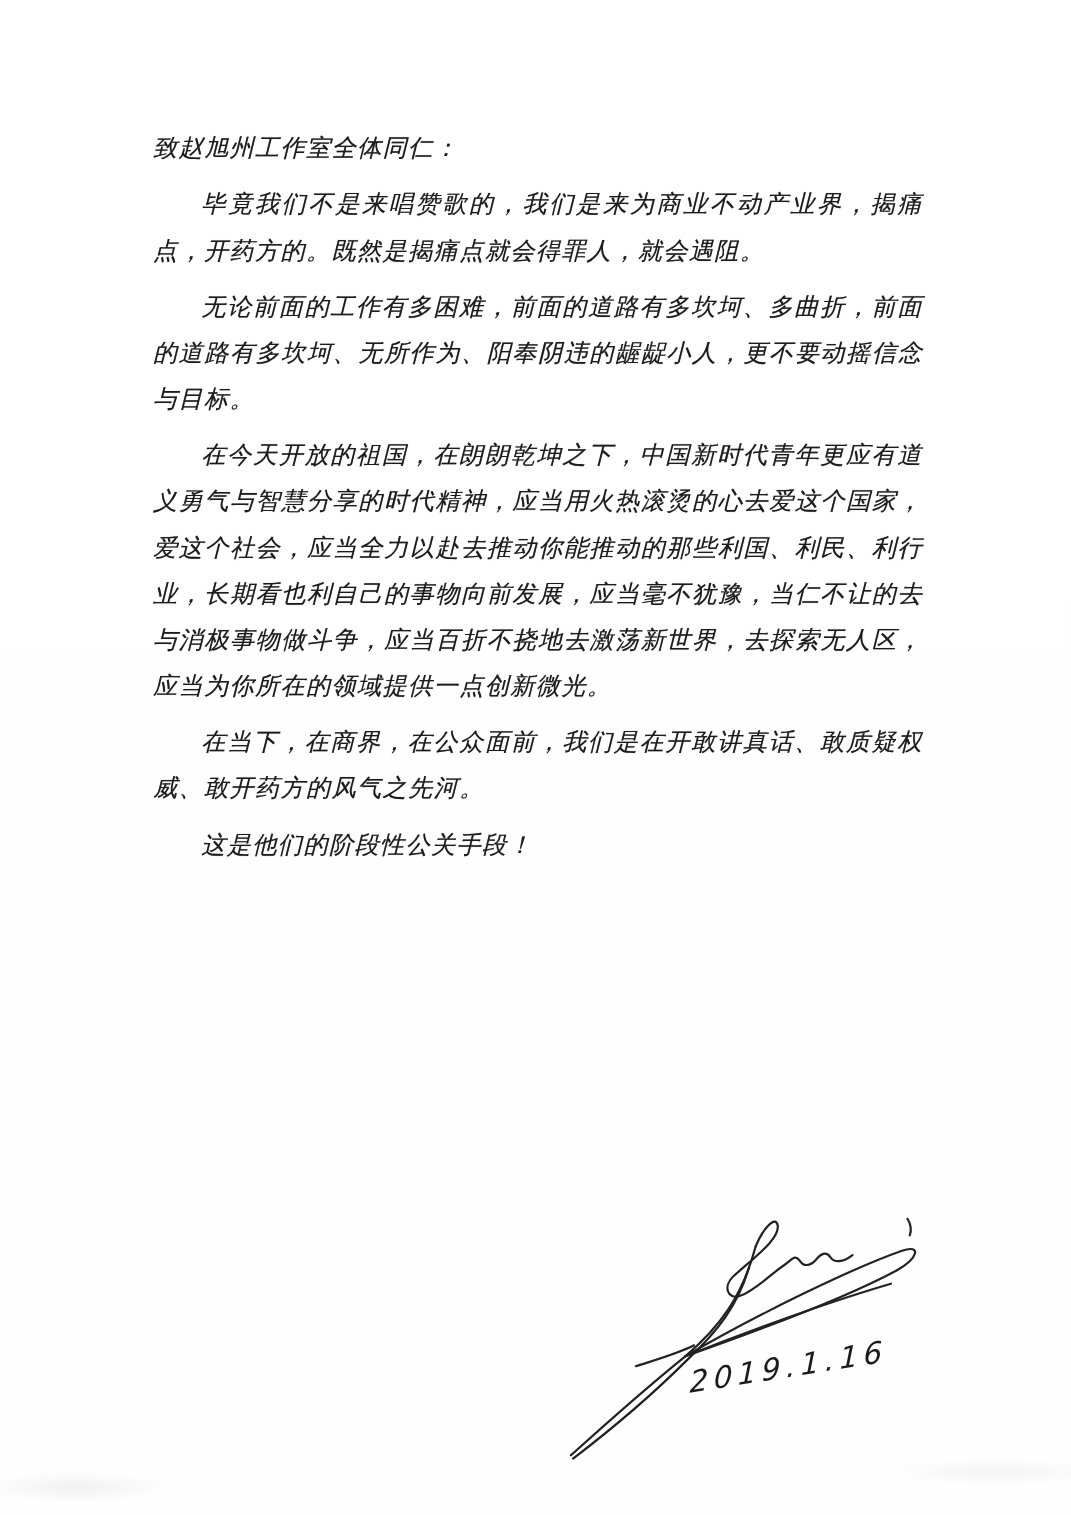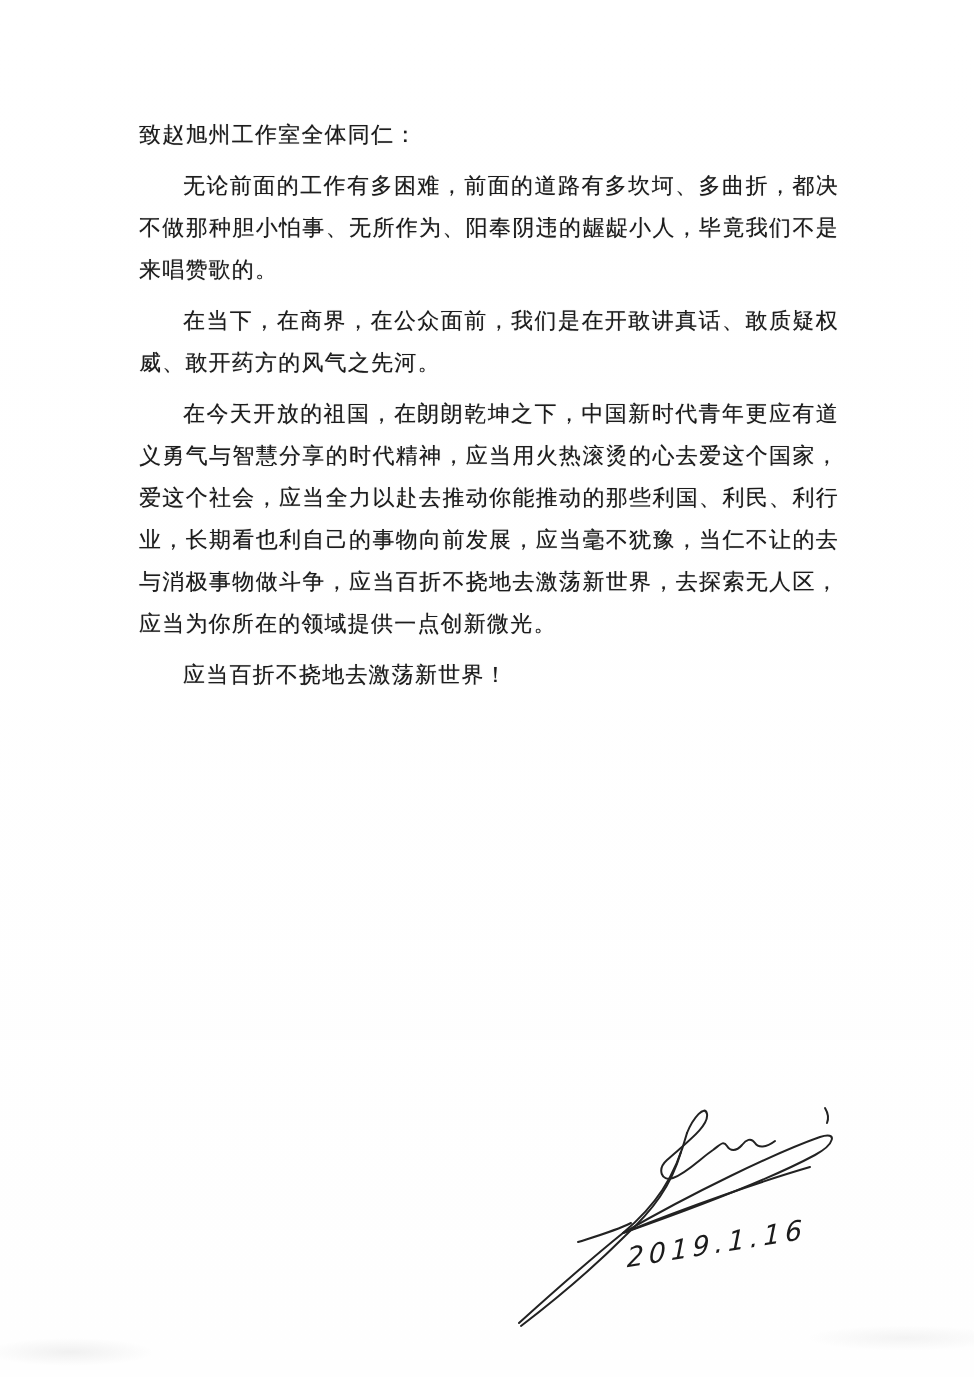--- a/index.html
+++ b/index.html
@@ -20,20 +20,21 @@
   .letter-body {
     position: absolute;
     left: 139px; top: 114px;
     width: 700px;
     font-size: 22px;
     line-height: 42px;
     letter-spacing: 1.2px;
     color: #1c1c1c;
     text-align: justify;
     text-shadow: 0 0 0.7px rgba(20,20,20,0.55);
+    font-style: italic;
   }
   .salutation {
     margin-bottom: 9px;
     text-indent: 0;
   }
   .para {
     text-indent: 2em;
     margin-bottom: 9px;
   }
   .signature-block {
@@ -58,24 +59,25 @@
     white-space: nowrap;
   }
 </style>
 </head>
 <body>
 
 <div class="paper">
 
   <div class="letter-body">
     <p class="salutation">致赵旭州工作室全体同仁：</p>
-    <p class="para">无论前面的工作有多困难，前面的道路有多坎坷、多曲折，都决不做那种胆小怕事、无所作为、阳奉阴违的龌龊小人，毕竟我们不是来唱赞歌的。</p>
+    <p class="para">毕竟我们不是来唱赞歌的，我们是来为商业不动产业界，揭痛点，开药方的。既然是揭痛点就会得罪人，就会遇阻。</p>
+    <p class="para">无论前面的工作有多困难，前面的道路有多坎坷、多曲折，前面的道路有多坎坷、无所作为、阳奉阴违的龌龊小人，更不要动摇信念与目标。</p>
+    <p class="para">在今天开放的祖国，在朗朗乾坤之下，中国新时代青年更应有道义勇气与智慧分享的时代精神，应当用火热滚烫的心去爱这个国家，爱这个社会，应当全力以赴去推动你能推动的那些利国、利民、利行业，长期看也利自己的事物向前发展，应当毫不犹豫，当仁不让的去与消极事物做斗争，应当百折不挠地去激荡新世界，去探索无人区，应当为你所在的领域提供一点创新微光。</p>
     <p class="para">在当下，在商界，在公众面前，我们是在开敢讲真话、敢质疑权威、敢开药方的风气之先河。</p>
-    <p class="para">在今天开放的祖国，在朗朗乾坤之下，中国新时代青年更应有道义勇气与智慧分享的时代精神，应当用火热滚烫的心去爱这个国家，爱这个社会，应当全力以赴去推动你能推动的那些利国、利民、利行业，长期看也利自己的事物向前发展，应当毫不犹豫，当仁不让的去与消极事物做斗争，应当百折不挠地去激荡新世界，去探索无人区，应当为你所在的领域提供一点创新微光。</p>
-    <p class="para">应当百折不挠地去激荡新世界！</p>
+    <p class="para">这是他们的阶段性公关手段！</p>
   </div>
 
   <div class="signature-block">
     <svg class="signature-svg" width="400" height="250" viewBox="0 0 400 250" fill="none" xmlns="http://www.w3.org/2000/svg">
       <g stroke="#222222" stroke-width="2" stroke-linecap="round" fill="none">
 
         <path d="M 4,233 C 35,205 72,172 108,143 C 140,116 160,88 172,43"></path>
         <path d="M 6,236 C 40,210 78,178 110,146 C 138,120 156,96 166,62"></path>
 
         <path d="M 172,43 C 178,28 190,14 192,24 C 194,36 172,52 152,70 C 142,79 146,92 158,88 C 172,83 186,68 198,60 C 205,55 208,50 212,56 C 215,61 221,62 227,55 C 231,50 236,47 240,53 C 243,58 251,58 260,51"></path>

